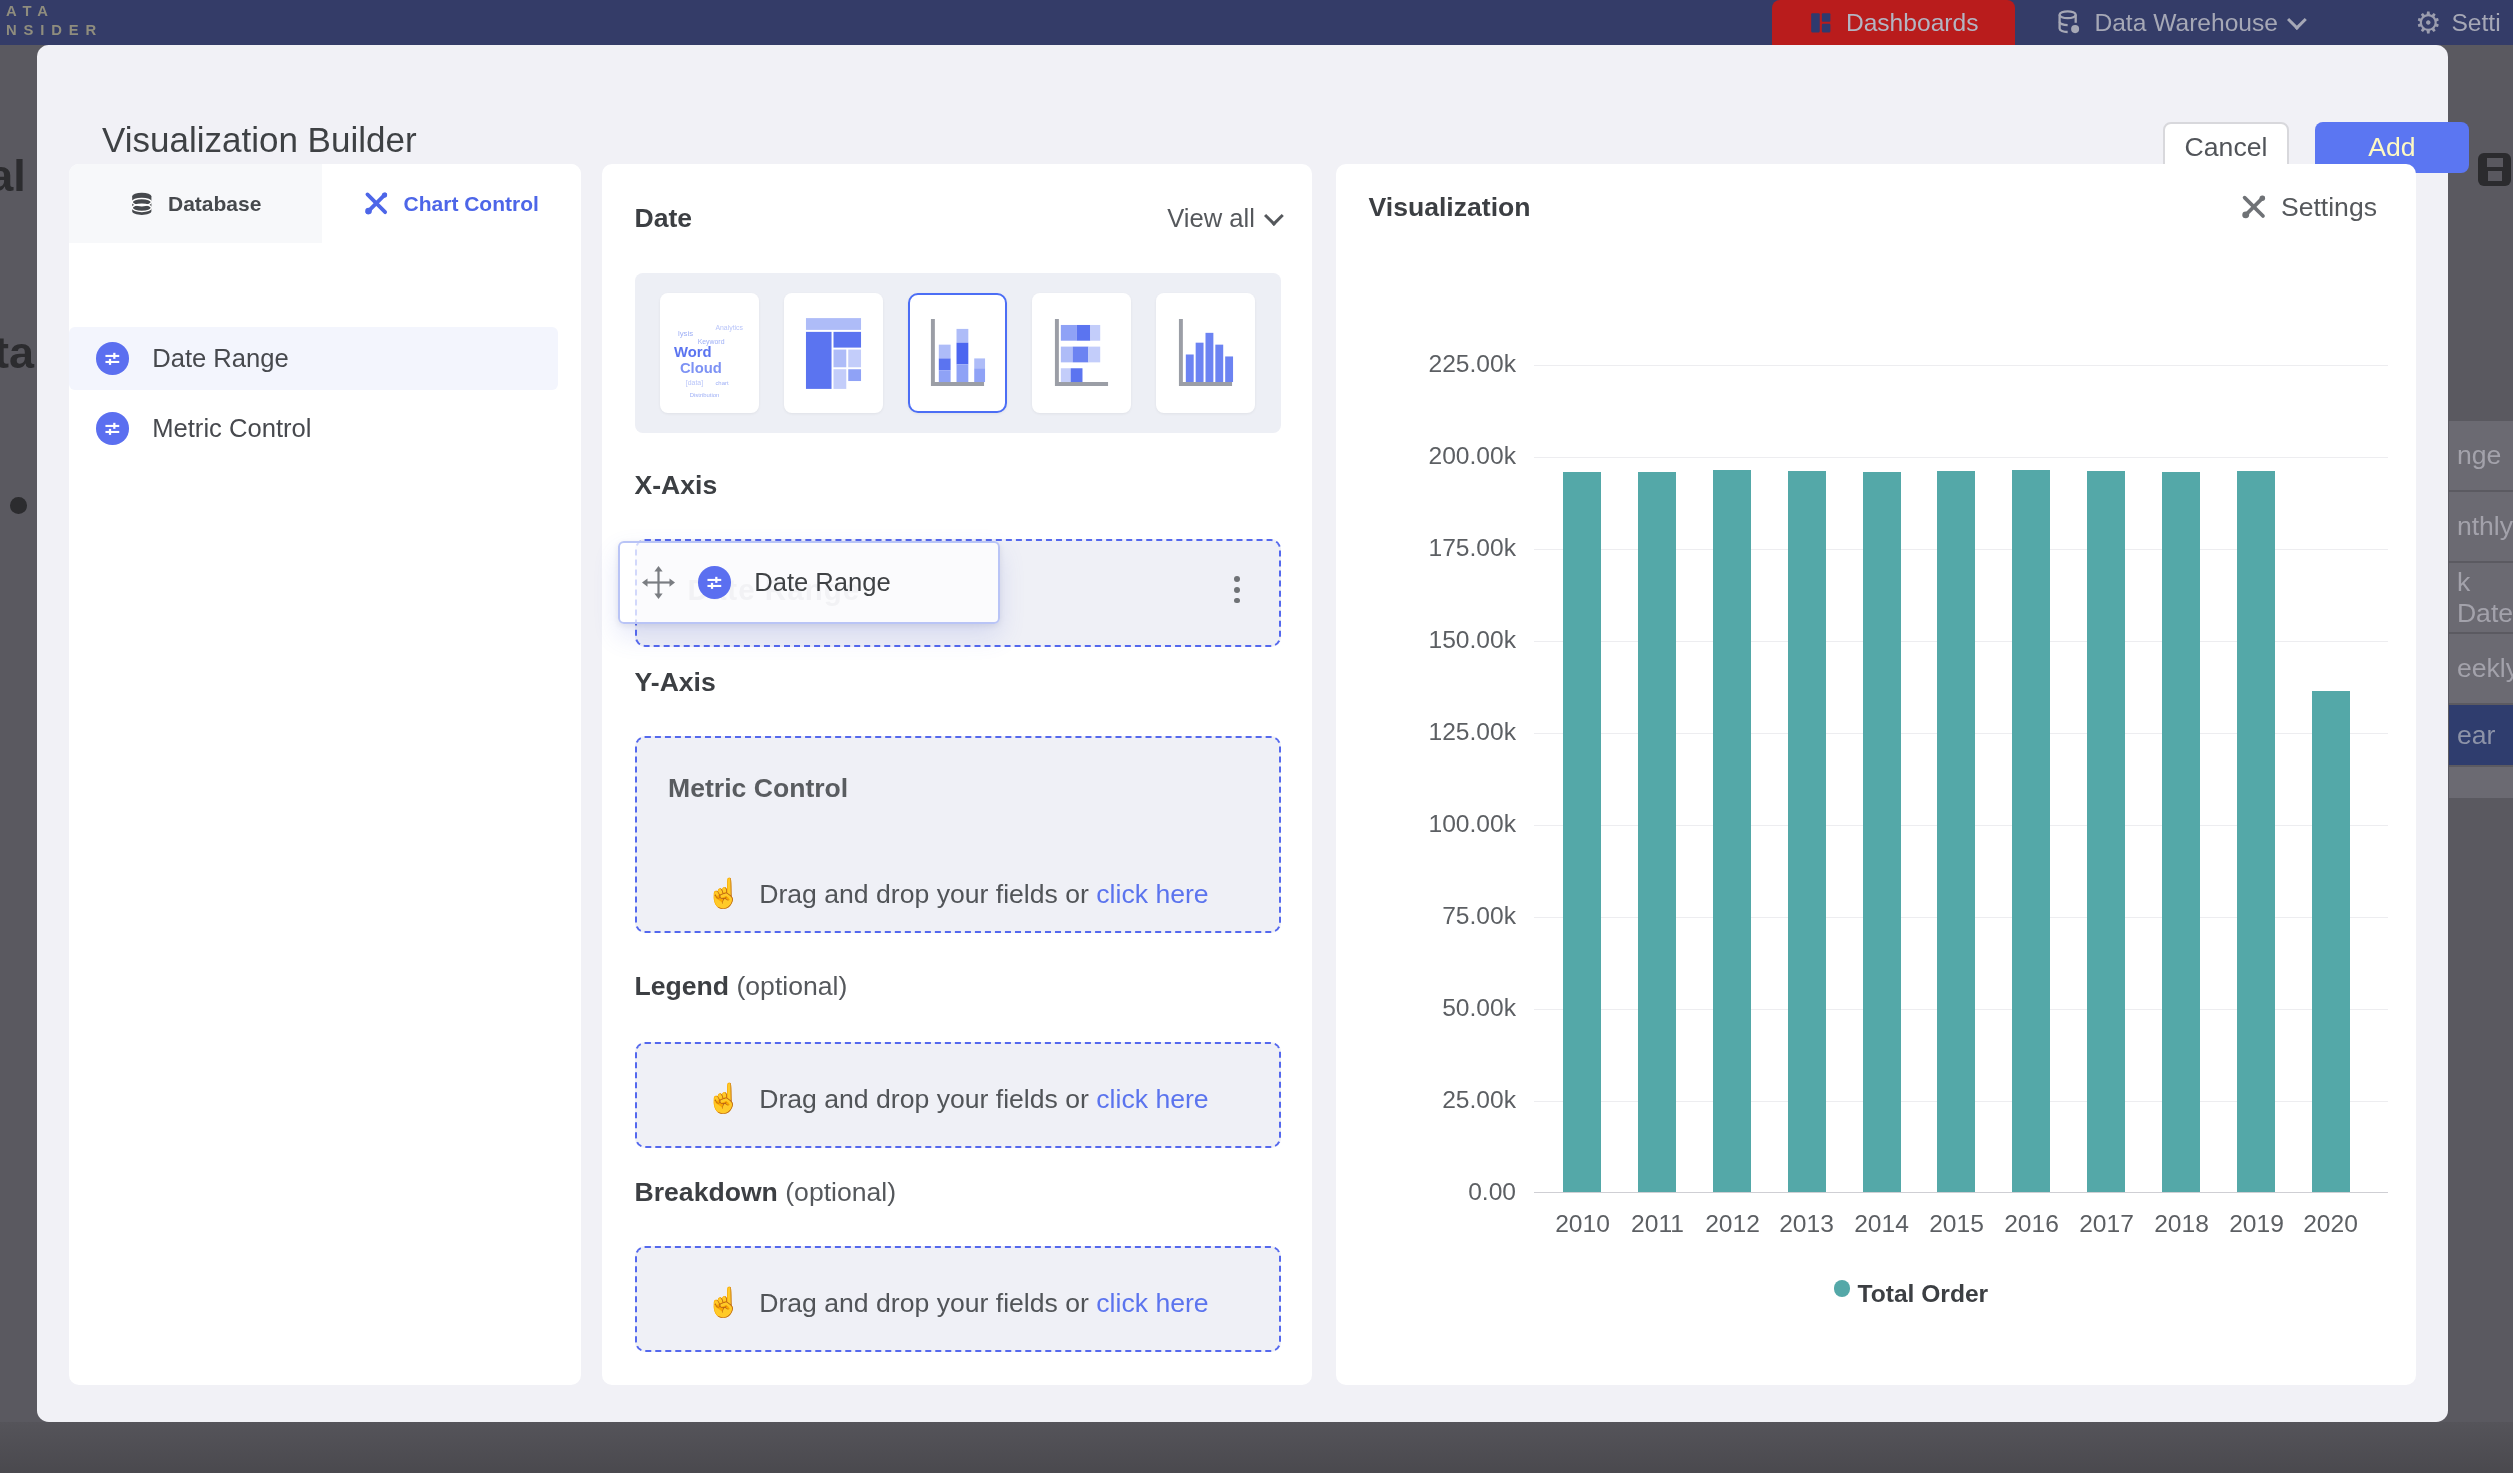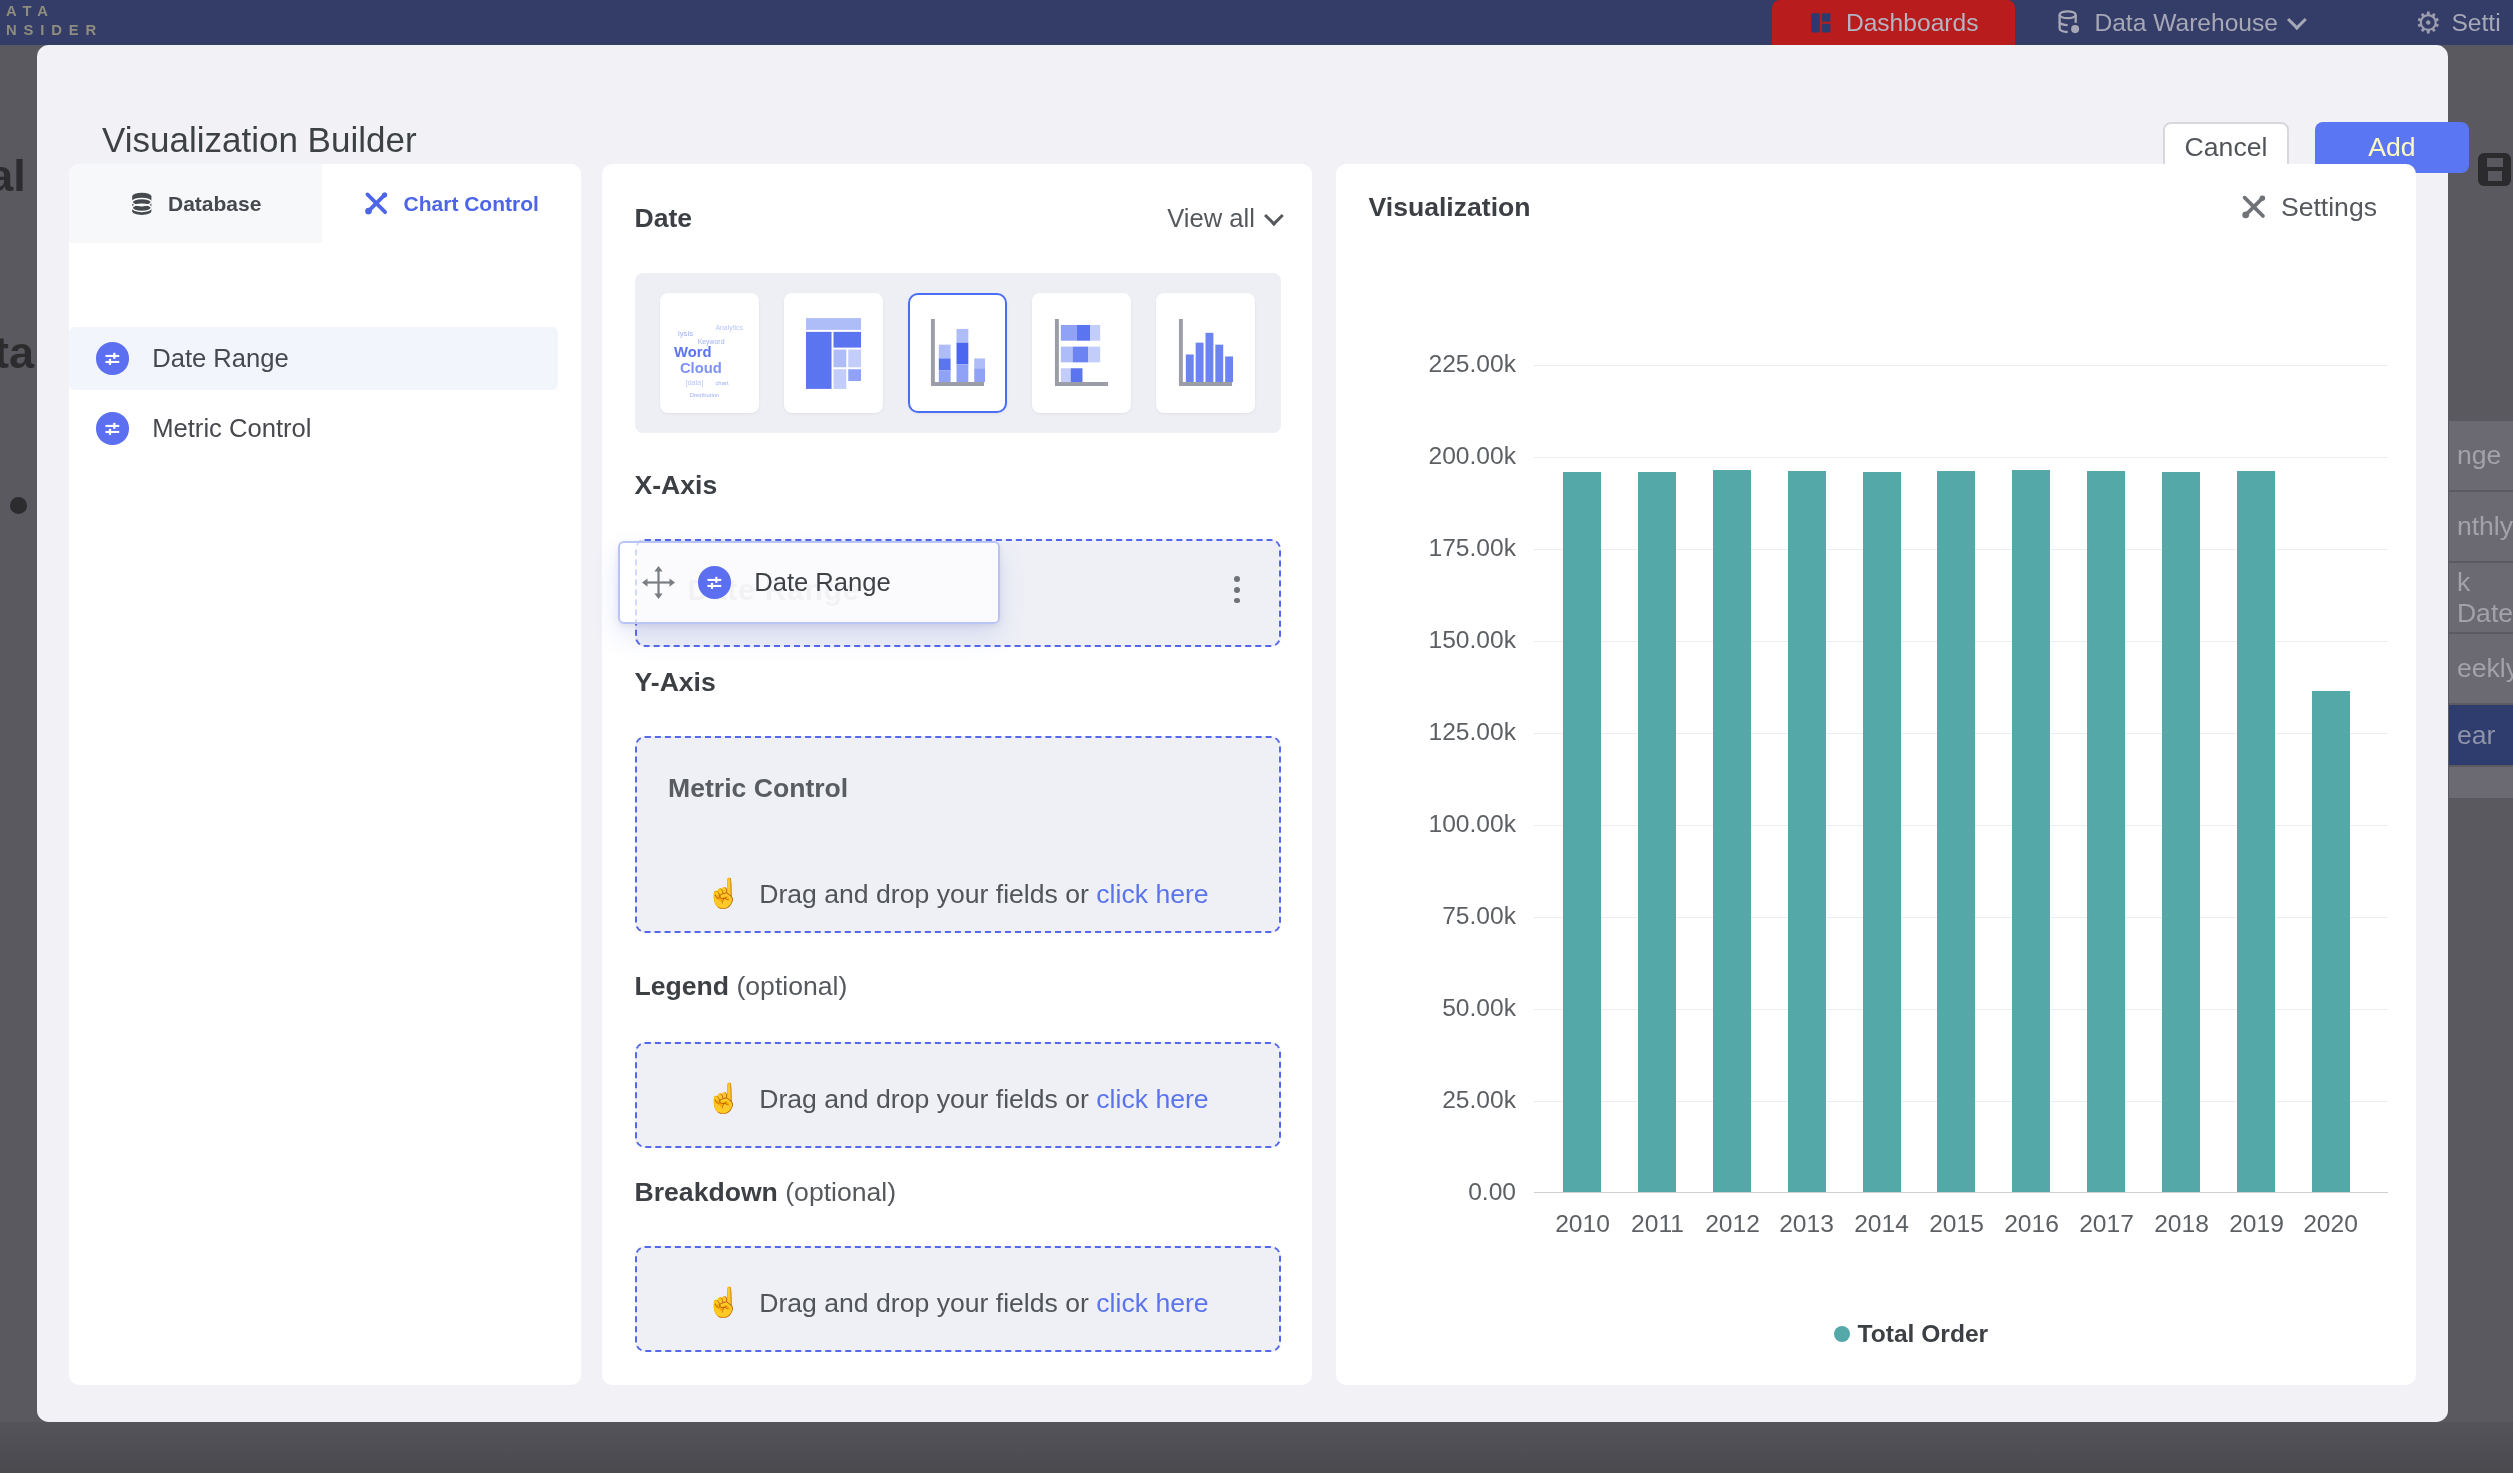--- a/index.html
+++ b/index.html
@@ -64,21 +64,21 @@
   .p-right{left:1299px;width:1080px;height:1221px;}
   .vh{position:absolute;left:32.5px;top:27.6px;font-size:26.6px;font-weight:bold;color:#3c3f43;}
   .settings{position:absolute;right:39px;top:27.6px;display:flex;align-items:center;gap:13.8px;font-size:26.6px;color:#55585c;cursor:pointer;}
   .c-title-in{position:absolute;top:51px;left:181px;width:788px;text-align:center;font-size:33px;color:#4b4e53;}
   .plot{position:absolute;left:198px;top:201px;width:854px;height:827px;}
   .gl{position:absolute;left:0;width:100%;height:1px;background:#ededf0;}
   .gl.base{background:#cfcfd4;}
   .ylab{position:absolute;width:128px;text-align:right;font-size:24.6px;color:#5c5f63;}
   .bar{position:absolute;bottom:0;width:38px;background:#54a8a8;}
   .xlab{position:absolute;width:75px;text-align:center;font-size:24.6px;color:#5c5f63;}
-  .legend{position:absolute;left:181px;top:1116px;width:788px;display:flex;align-items:center;justify-content:center;gap:7px;margin-top:40px;}
+  .legend{position:absolute;left:181px;top:1116px;width:788px;display:flex;justify-content:center;gap:7px;}
   .legend .dot{width:16.7px;height:16.7px;border-radius:50%;background:#54a8a8;}
   .legend .lt{font-size:24.6px;font-weight:bold;color:#3c3f43;}
 </style>
 </head>
 <body>
 
 <div id="screen">
 
   <div class="topbar">
     <div class="logo"><span>ATA</span><br><span>NSIDER</span></div>

